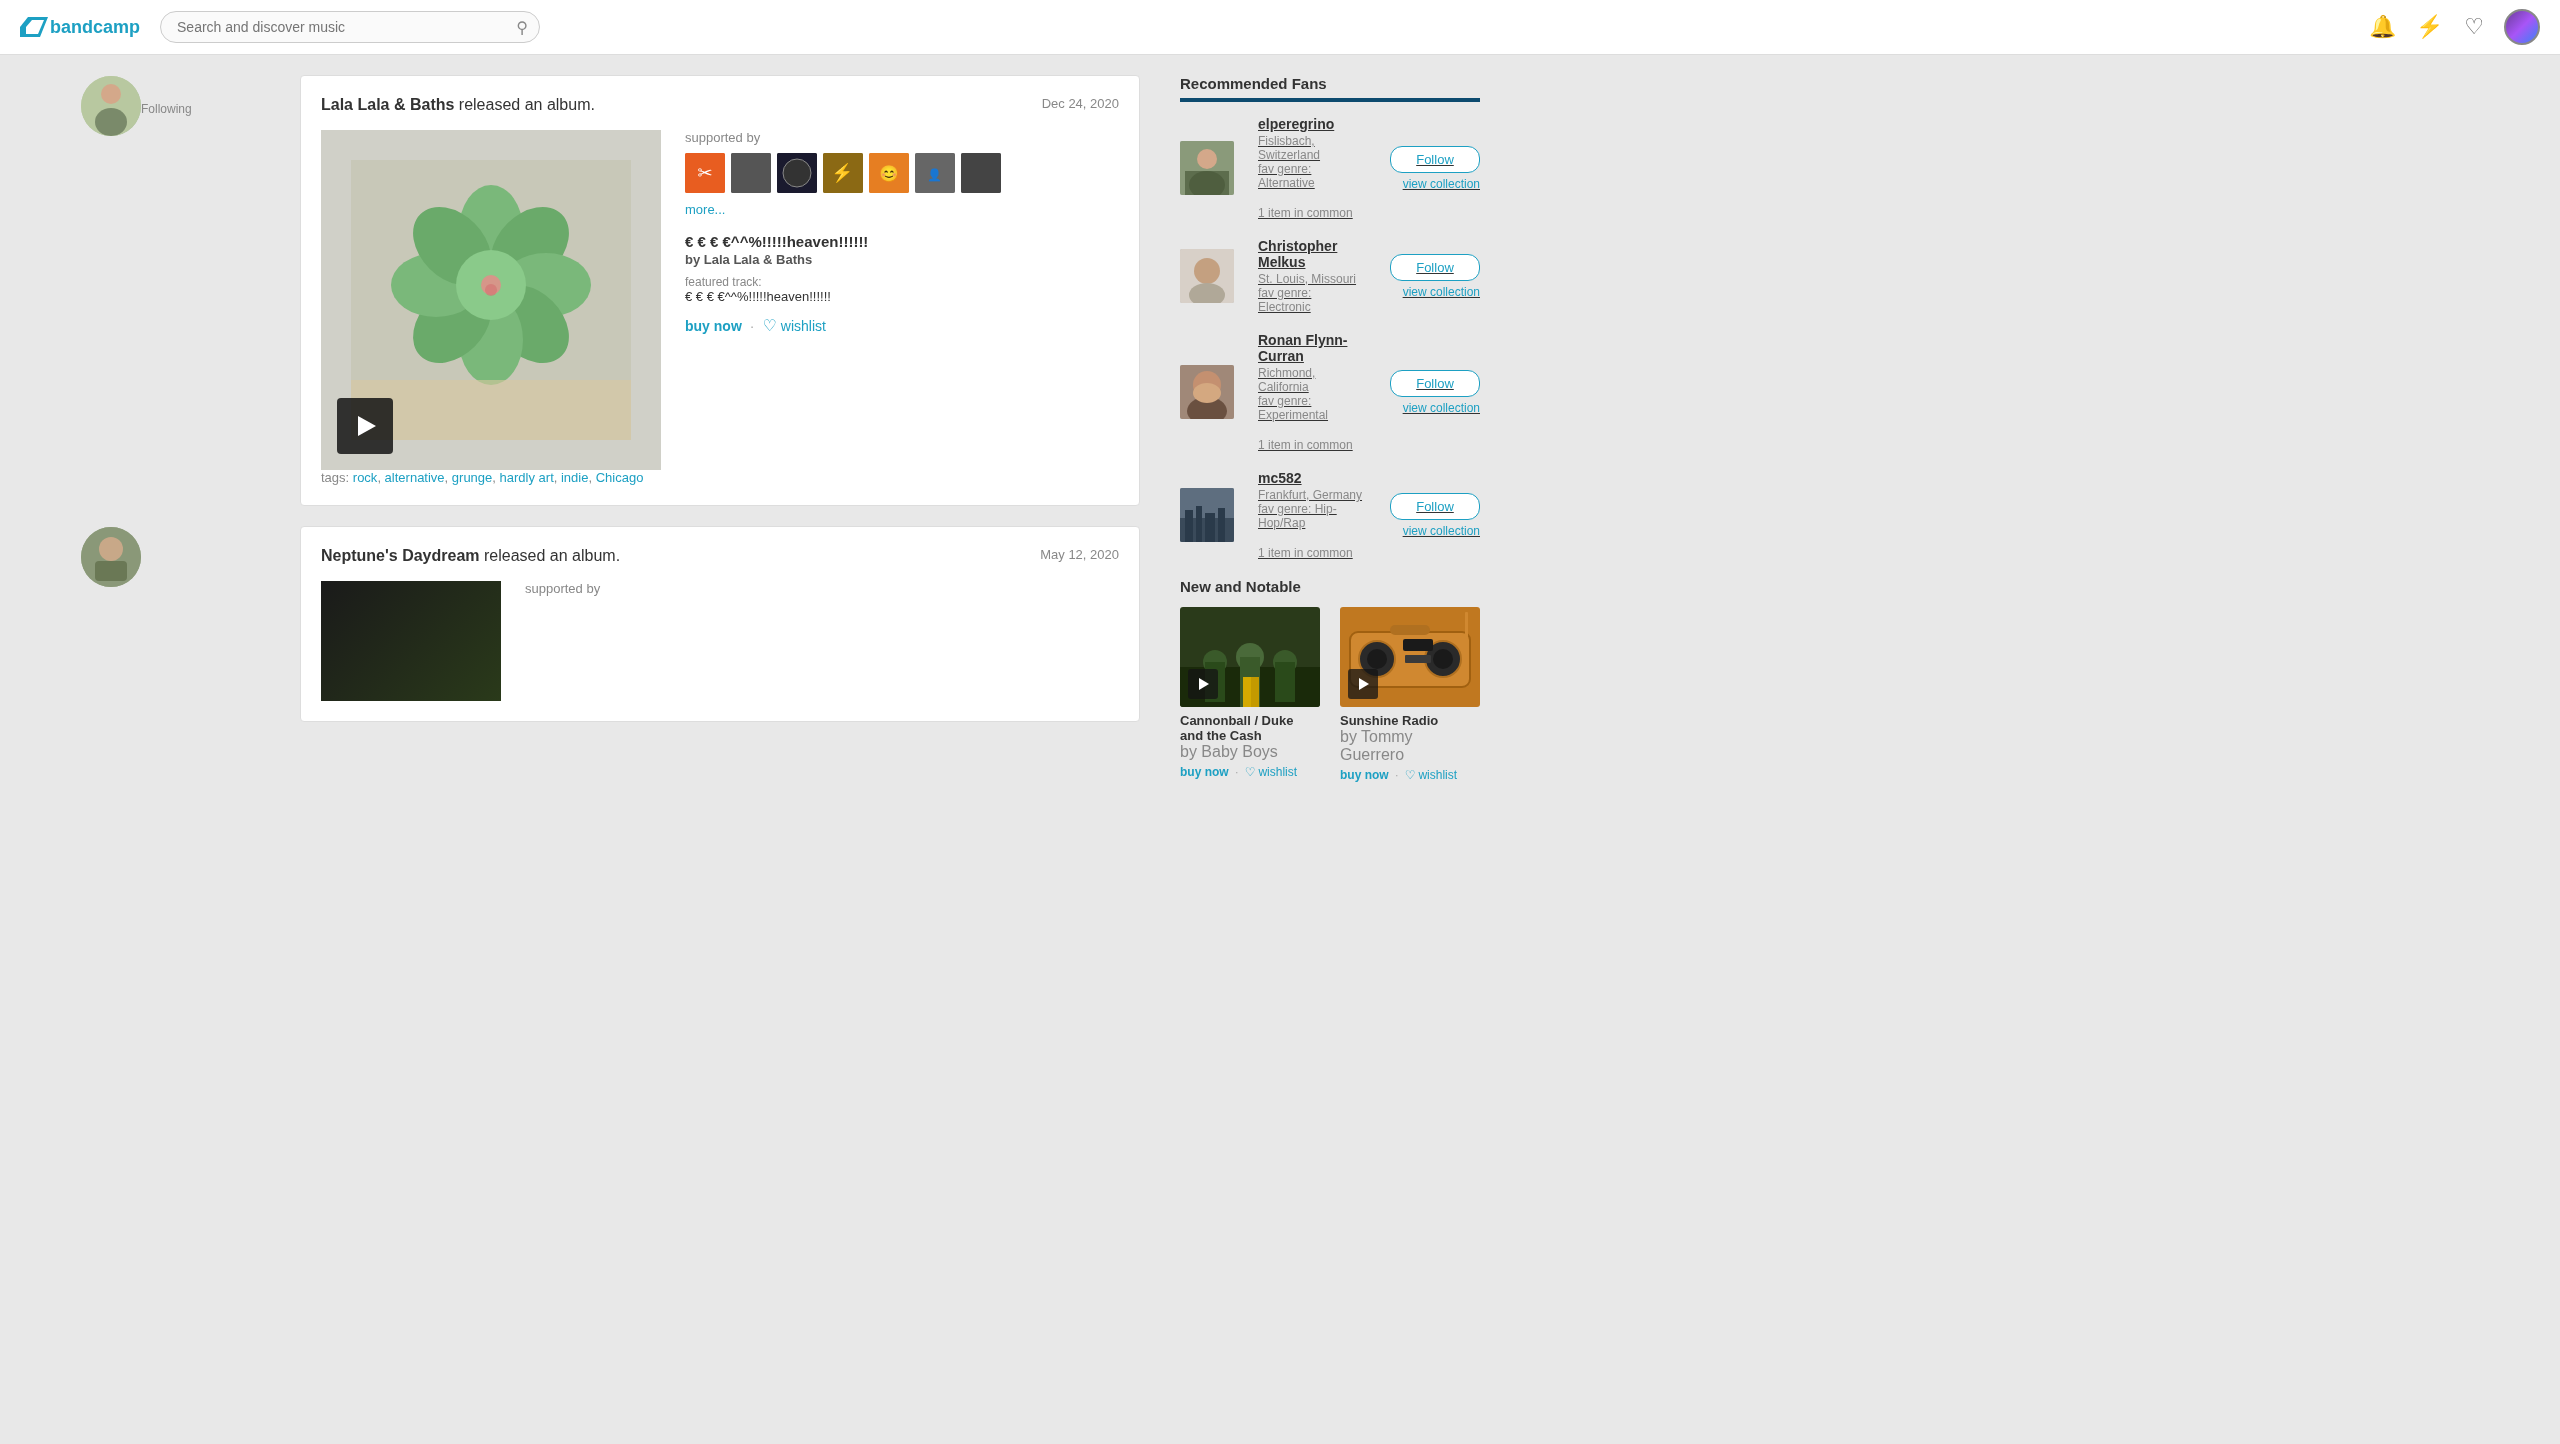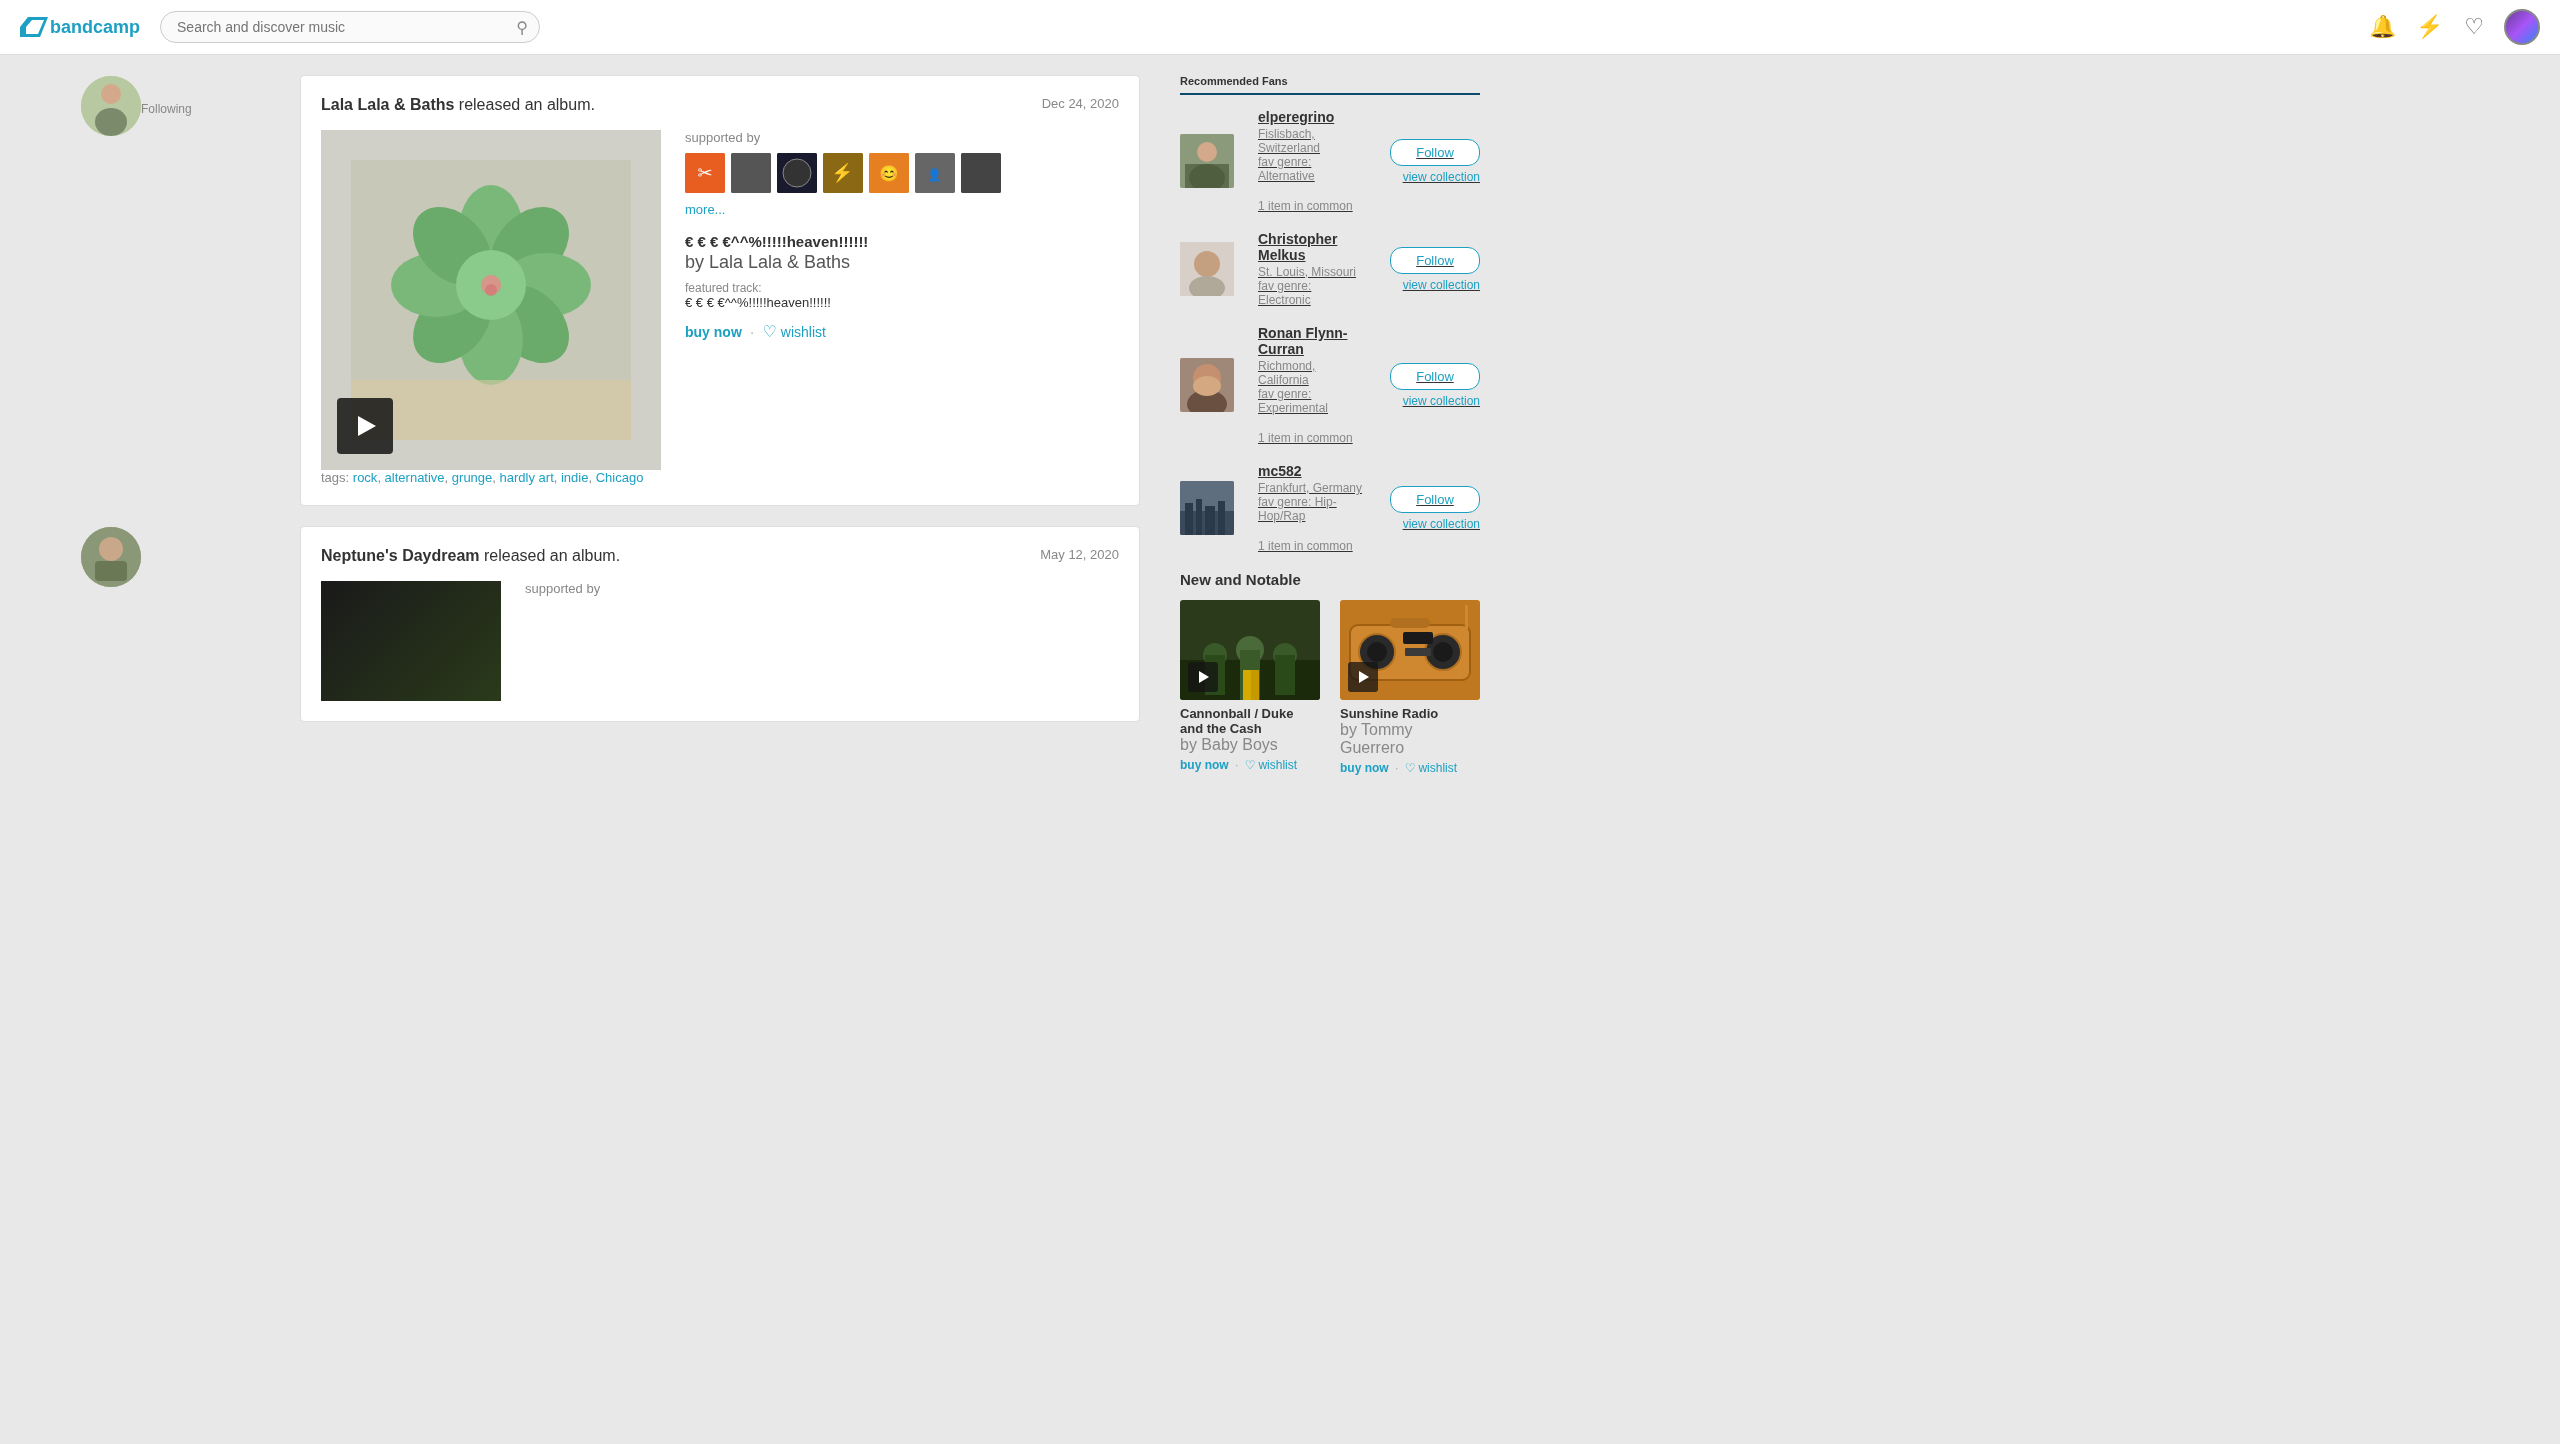--- a/index.html
+++ b/index.html
@@ -178,21 +178,21 @@
       width: 40px;
       height: 40px;
       border-radius: 2px;
       background: #aaa;
       overflow: hidden;
     }
     .more-link { color: #1da0c3; font-size: 13px; cursor: pointer; }
 
     .album-details { margin-top: 16px; }
     .album-name { font-size: 15px; font-weight: 600; margin-bottom: 2px; }
-    .album-artist { color: #555; font-size: 18px; margin-bottom: 8px; }
+    .album-artist { color: #555; font-size: 13px; margin-bottom: 8px; font-weight: bold; }
     .featured-track-label { color: #888; font-size: 12px; }
     .featured-track-name { font-size: 13px; margin-bottom: 12px; }
 
     .buy-row {
       display: flex;
       align-items: center;
       gap: 8px;
       margin-bottom: 12px;
     }
     .buy-link { color: #1da0c3; font-weight: 600; font-size: 14px; cursor: pointer; text-decoration: none; }
@@ -232,26 +232,26 @@
     
     .feed-card-partial {
       background: #fff;
       border: 1px solid #ddd;
       border-radius: 4px;
       padding: 20px;
     }
 
     
     .sidebar-section-title {
-      font-size: 11px;
+      font-size: 15px;
       font-weight: 600;
       color: #333;
       margin-bottom: 14px;
       padding-bottom: 6px;
-      border-bottom: 2px solid #0c4a6e;
+      border-bottom: 4px solid #0c4a6e;
     }
 
     .fan-item {
       display: flex;
       align-items: center;
       gap: 24px;
       margin-bottom: 18px;
       text-decoration: underline;
     }
     .fan-avatar {

